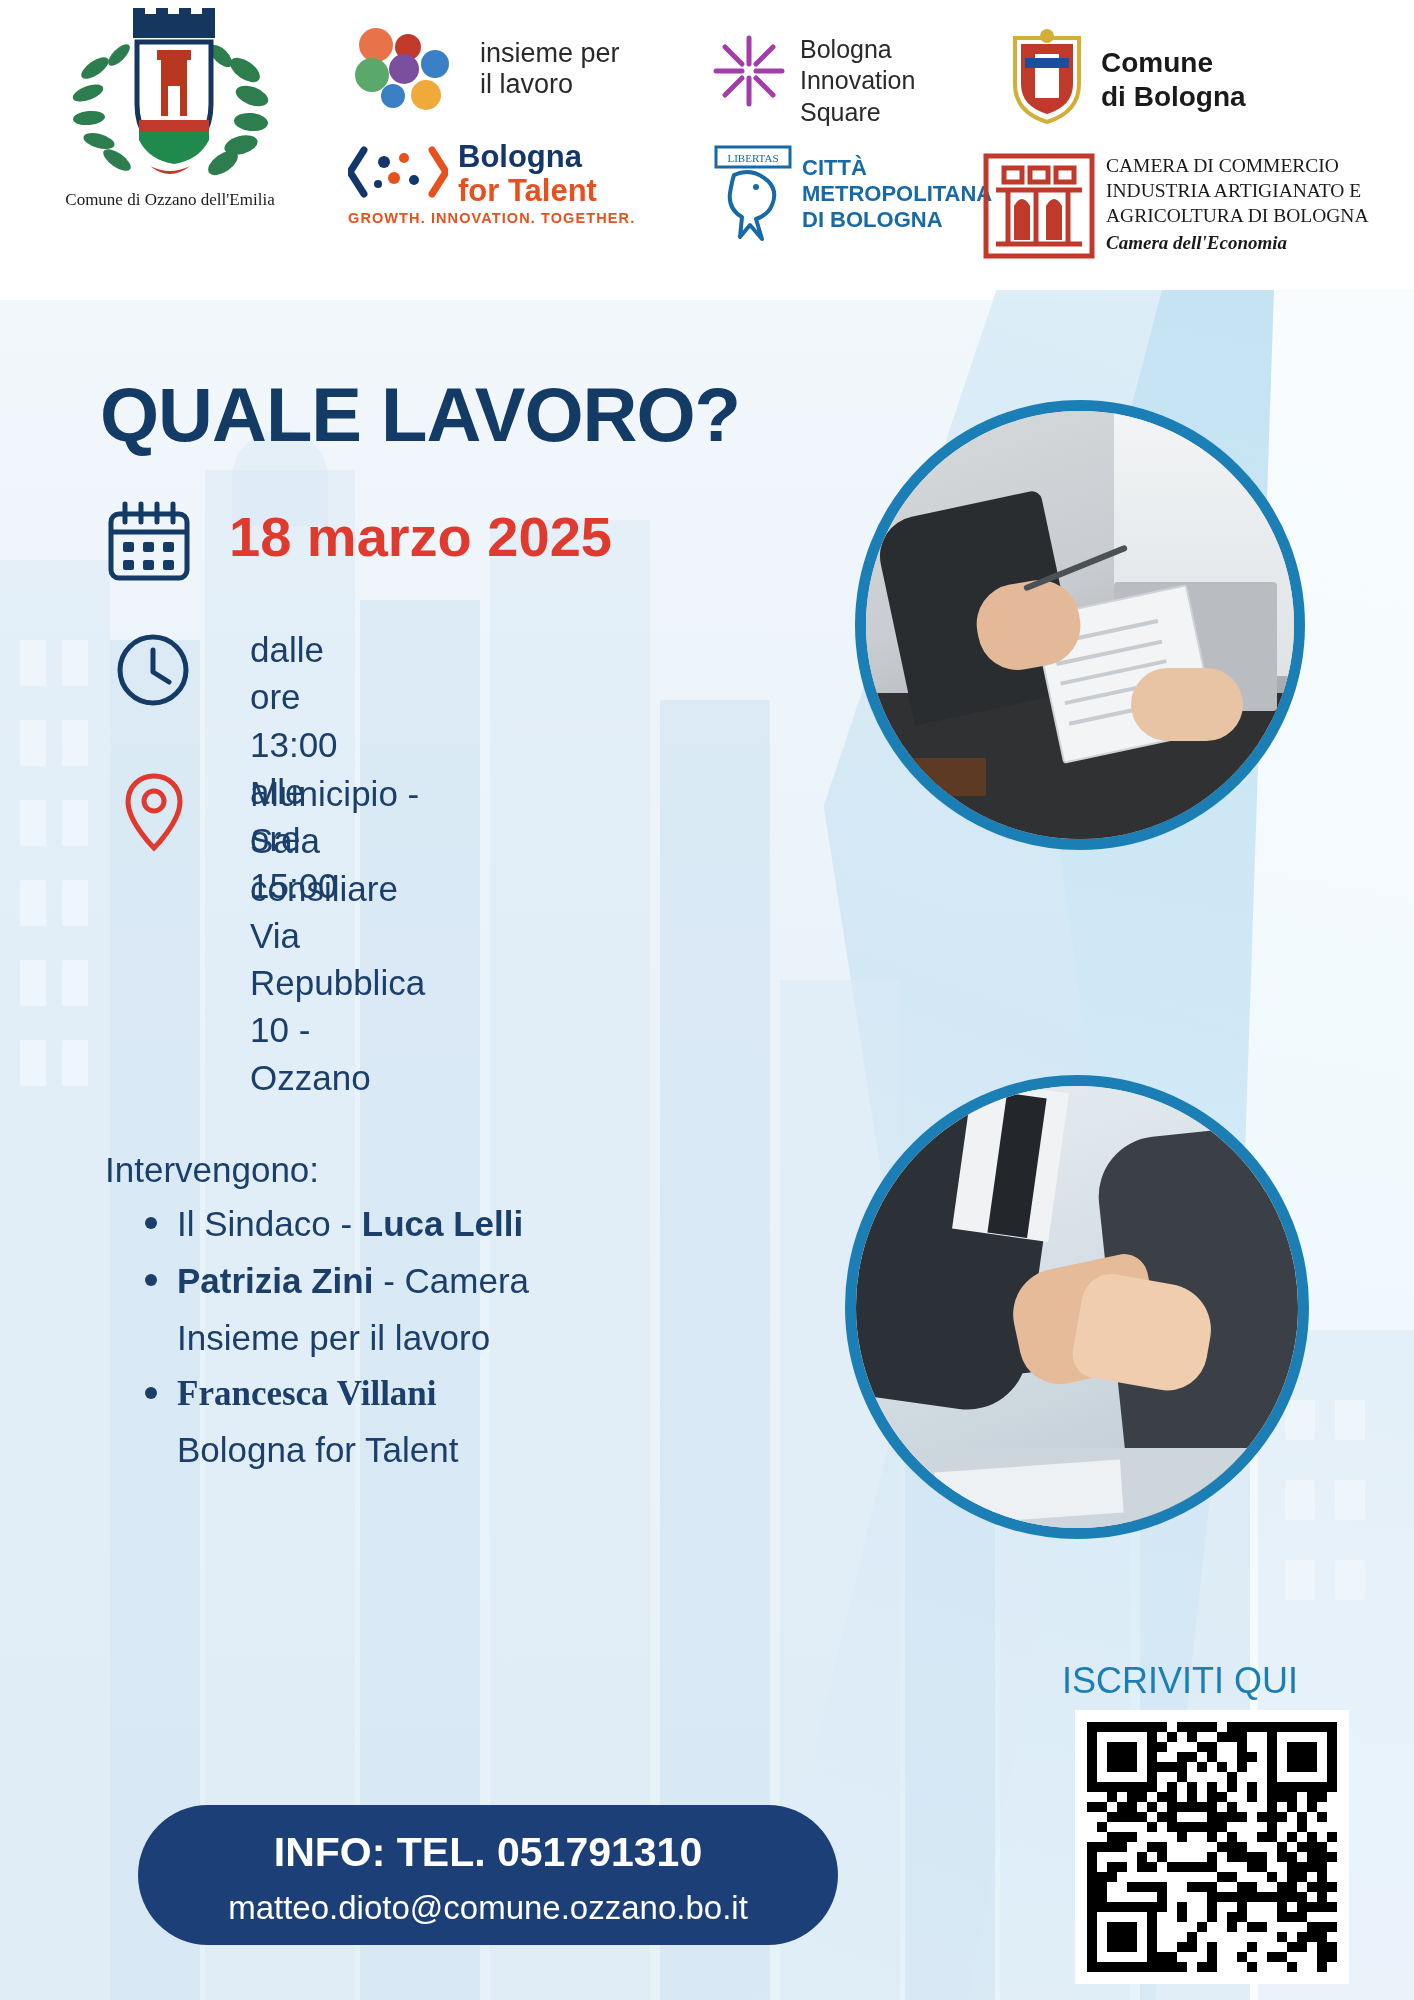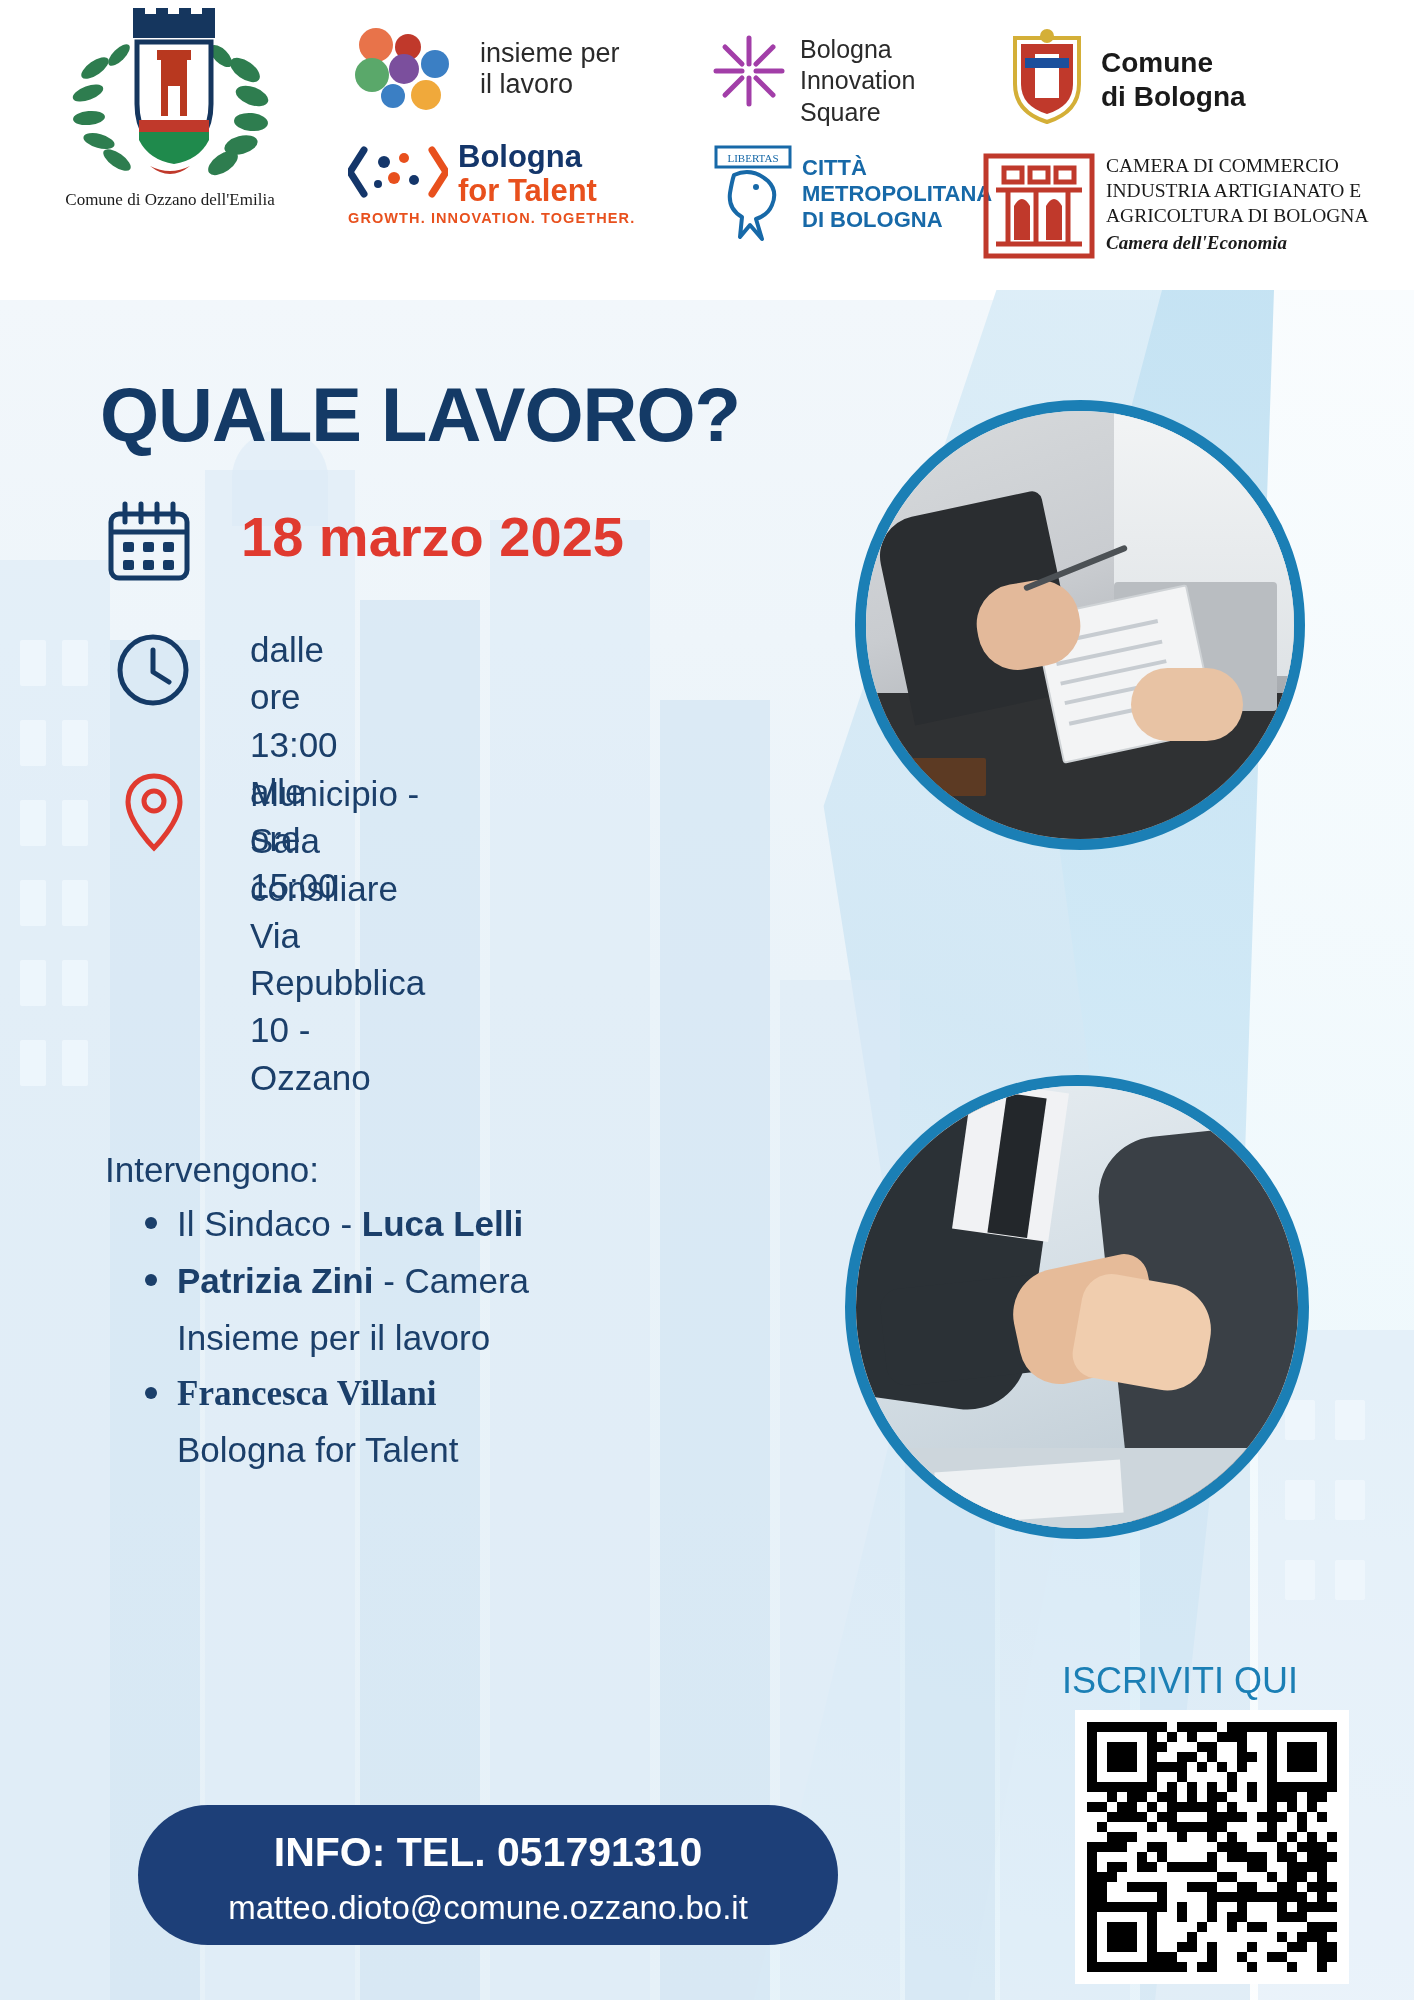--- a/index.html
+++ b/index.html
@@ -75,21 +75,21 @@
   .ccia{left:980px;top:150px;width:420px;height:120px;}
   .ccia-mark{position:absolute;left:0;top:0;width:118px;height:112px;}
   .ccia-text{position:absolute;left:126px;top:4px;font-family:"Liberation Serif", serif;font-size:19.5px;line-height:1.28;color:#1a1a1a;}
   .ccia-sub{position:absolute;left:126px;top:82px;font-family:"Liberation Serif", serif;font-style:italic;font-weight:bold;font-size:19px;color:#1a1a1a;}
 
   
   .content{position:absolute;left:0;top:0;width:1414px;height:2000px;}
   .title{position:absolute;left:100px;top:320px;font-size:76px;font-weight:bold;color:#143a66;letter-spacing:-1px;}
 
   .date-row{position:absolute;left:105px;top:500px;width:700px;height:80px;}
-  .date-text{position:absolute;left:136px;top:4px;font-size:56px;font-weight:bold;color:#e03a2f;}
+  .date-text{position:absolute;left:124px;top:4px;font-size:56px;font-weight:bold;color:#e03a2f;}
   .cal-icon{position:absolute;left:0;top:0;width:88px;height:84px;}
 
   .time-row{position:absolute;left:115px;top:630px;}
   .clock-icon{position:absolute;left:0;top:2px;width:76px;height:76px;}
   .time-text{position:absolute;left:135px;top:-4px;font-size:35px;line-height:1.35;color:#1b3f6a;}
 
   .place-row{position:absolute;left:115px;top:770px;}
   .pin-icon{position:absolute;left:8px;top:2px;width:62px;height:80px;}
   .place-text{position:absolute;left:135px;top:0px;font-size:35px;line-height:1.35;color:#1b3f6a;}
 

